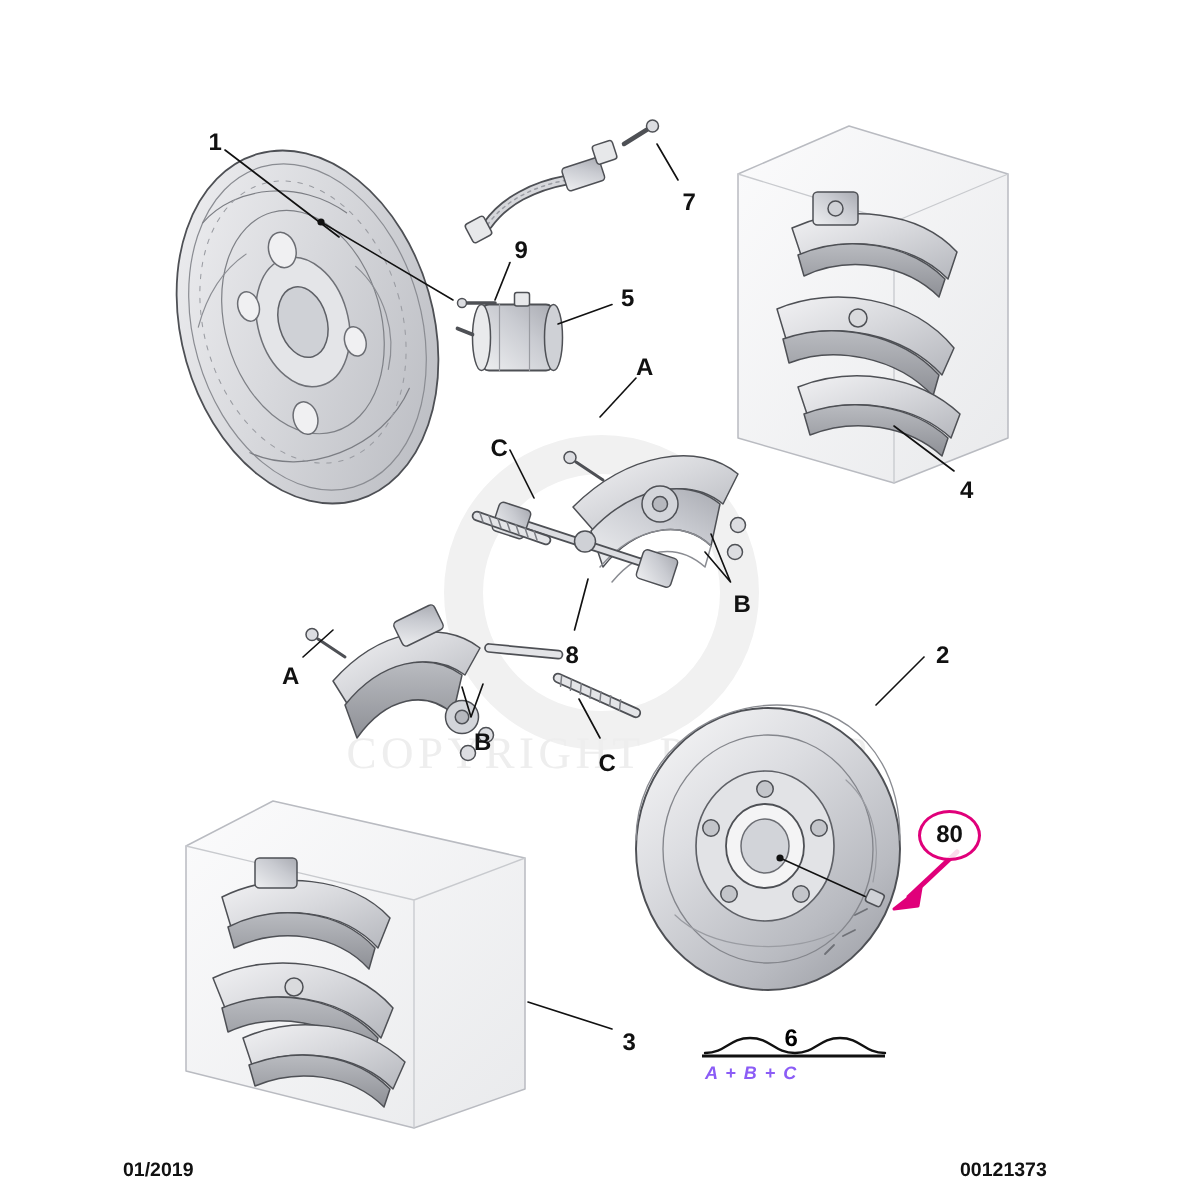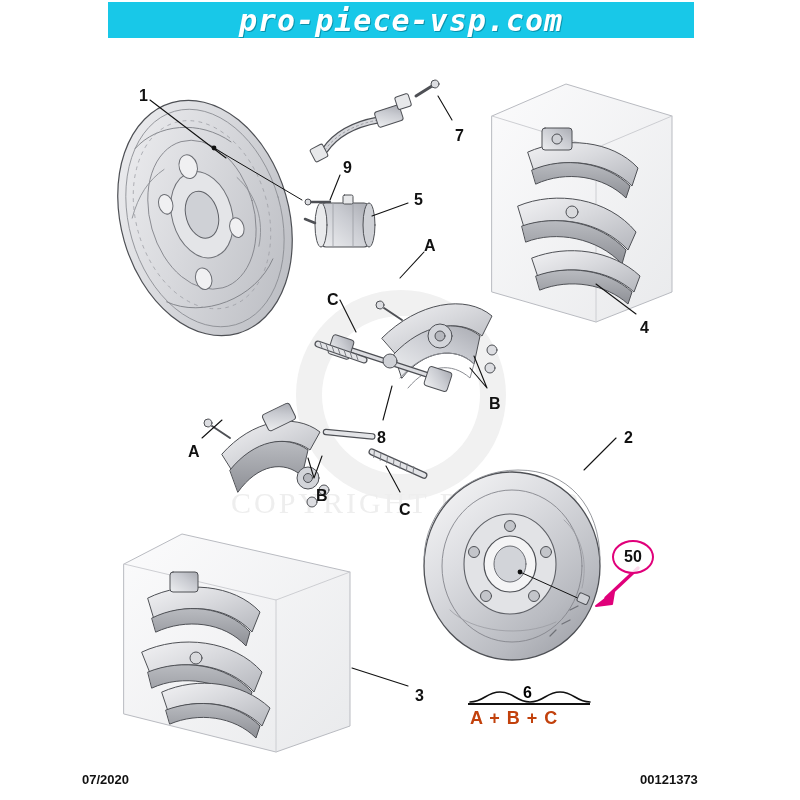--- a/index.html
+++ b/index.html
@@ -109,24 +109,25 @@
     color: #111;
     background: rgba(255,255,255,0.85);
     box-sizing: border-box;
   }
 
   
   .formula {
     position: absolute;
     left: 470px;
     top: 708px;
-    font-size: 18px;
-    font-weight: bold;
-    color: #c2410c;
+    font-size: 12px;
+    font-weight: bold;
+    color: #8b5cf6;
     letter-spacing: 1px;
+    font-style: italic;
   }
   .formula-rule {
     position: absolute;
     left: 468px;
     top: 703px;
     width: 122px;
     height: 2px;
     background: #111;
   }
   .lbl-6 {
@@ -359,26 +360,23 @@
   <div class="lbl" style="left:424px; top:238px;">A</div>
   <div class="lbl" style="left:327px; top:292px;">C</div>
   <div class="lbl" style="left:489px; top:396px;">B</div>
   <div class="lbl" style="left:377px; top:430px;">8</div>
   <div class="lbl" style="left:188px; top:444px;">A</div>
   <div class="lbl" style="left:624px; top:430px;">2</div>
   <div class="lbl" style="left:316px; top:488px;">B</div>
   <div class="lbl" style="left:399px; top:502px;">C</div>
   <div class="lbl" style="left:415px; top:688px;">3</div>
 
-  <div class="ref70">50</div>
+  <div class="ref70">80</div>
 
   <div class="lbl-6">6</div>
   <div class="formula-rule"></div>
   <div class="formula">A + B + C</div>
 
-  <div class="wm-banner">
-    <span class="wm-text">pro-piece-vsp.com</span>
-  </div>
-
-  <div class="footer-left">07/2020</div>
+
+  <div class="footer-left">01/2019</div>
   <div class="footer-right">00121373</div>
 
 </div>
 
 </body></html>

